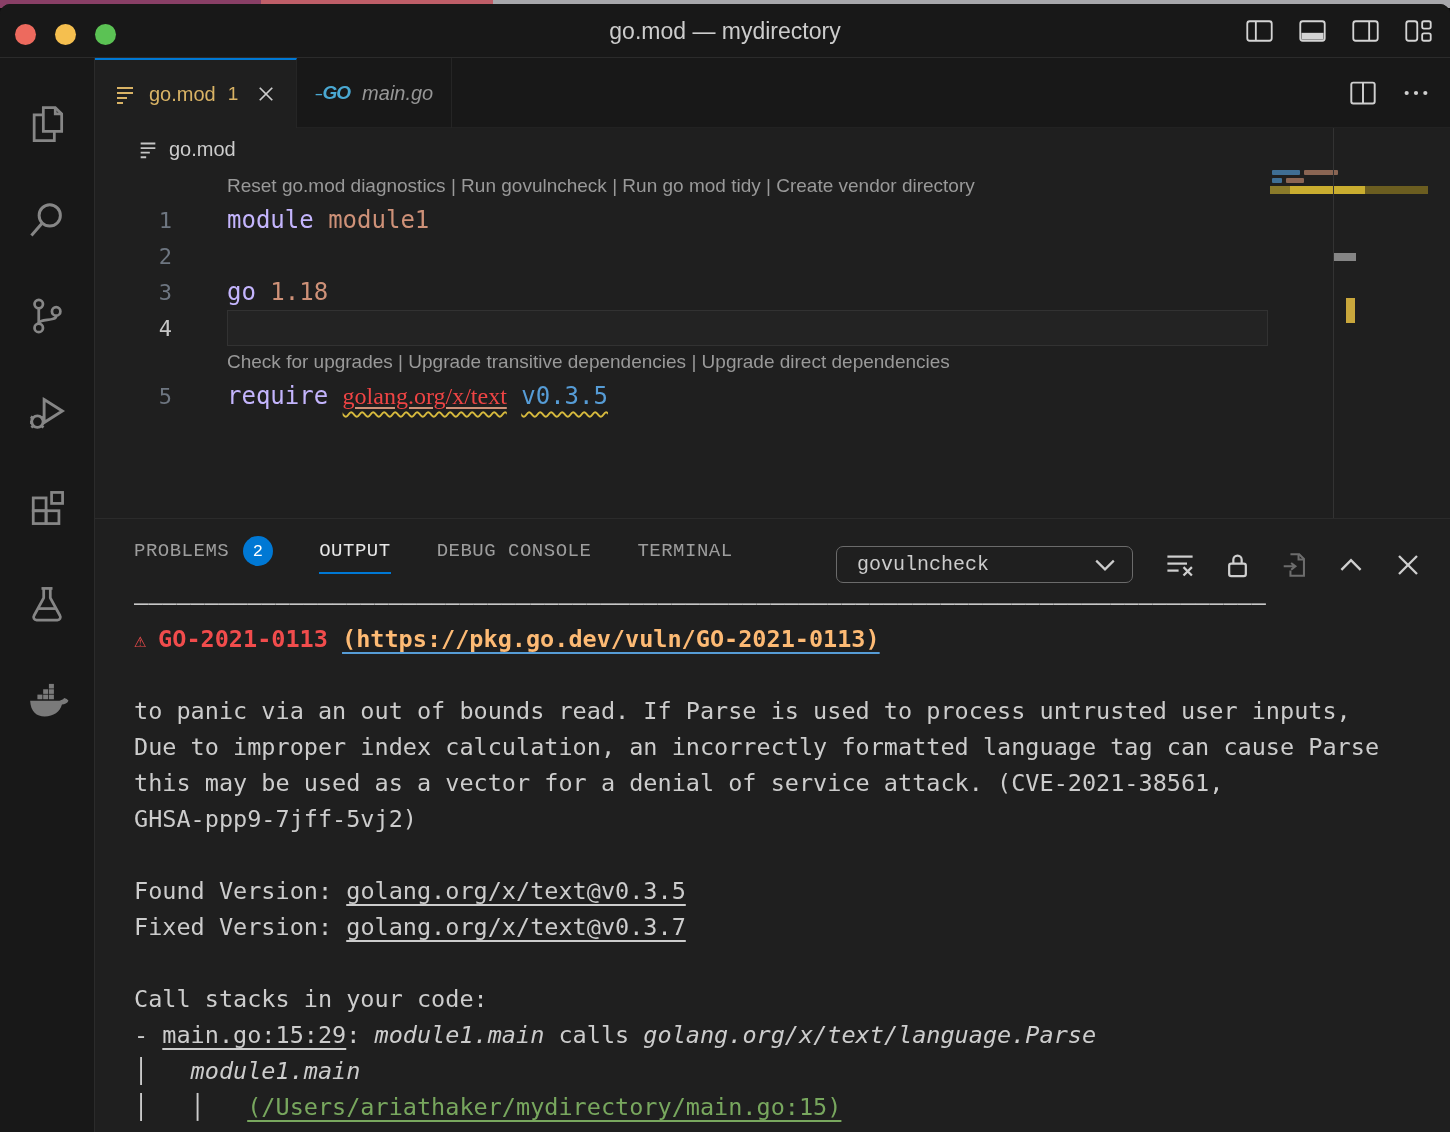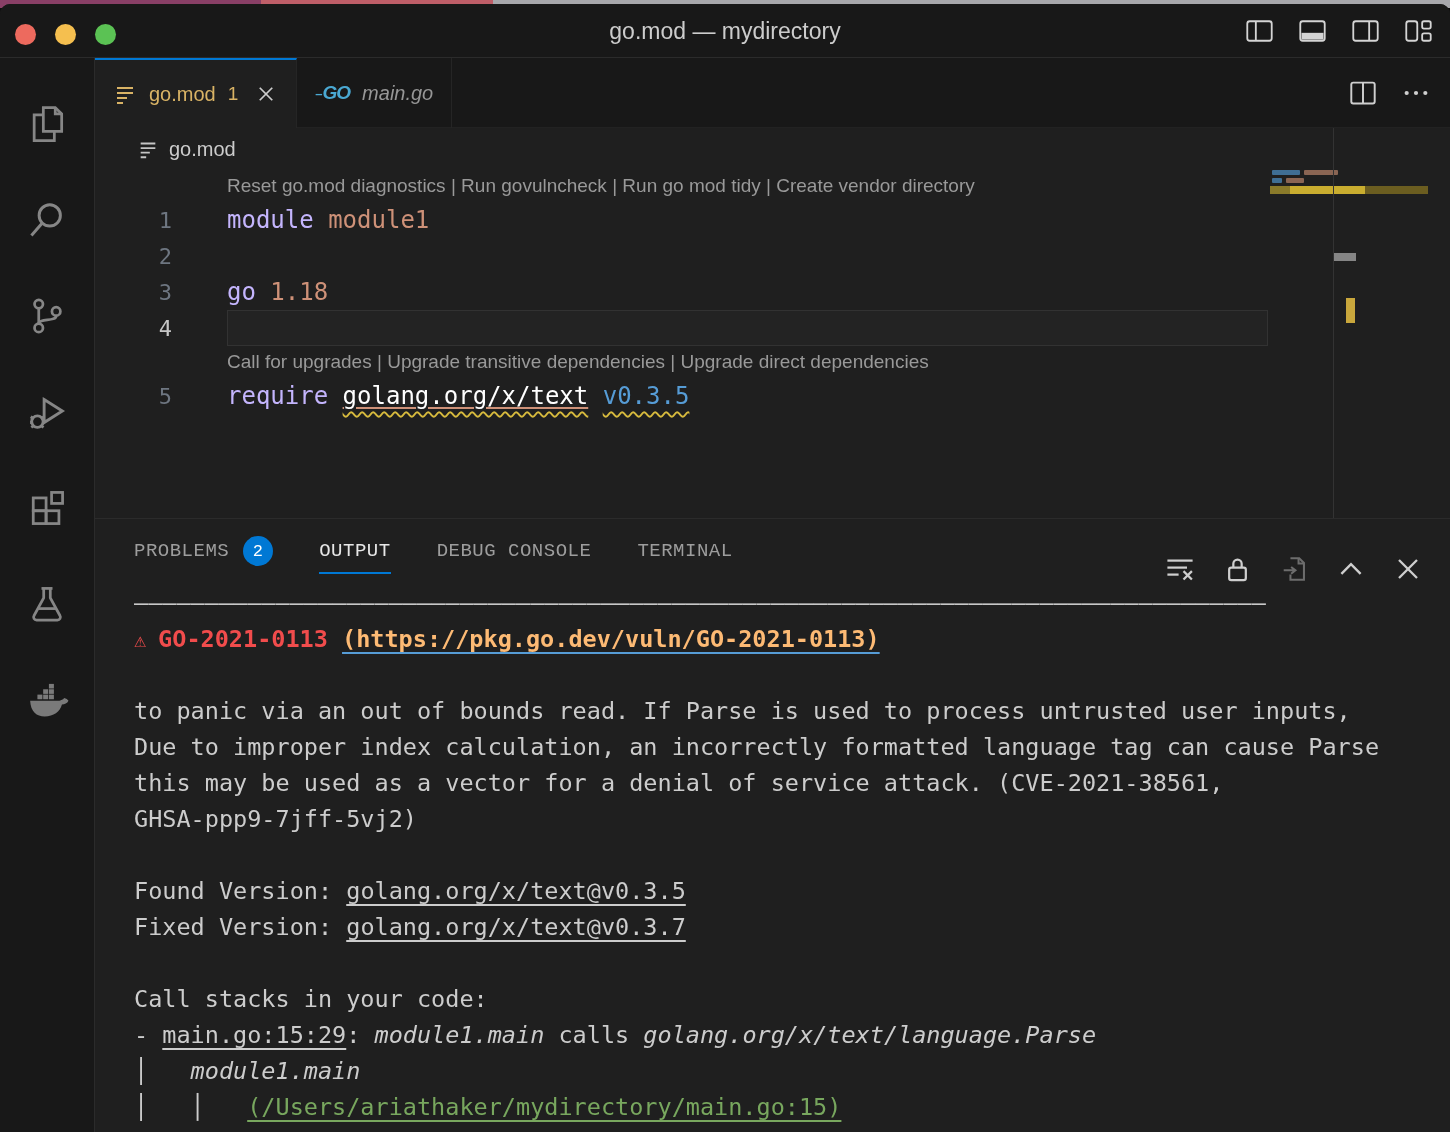--- a/index.html
+++ b/index.html
@@ -47,21 +47,21 @@
   .breadcrumb { height:42px; display:flex; align-items:center; padding-left:42px; color:#cccccc; font-size:20px; }
   .breadcrumb .bc-label { margin-left:10px; }
   .lens { height:32px; line-height:32px; margin-left:132px; color:#999999; font-size:19px; }
   .code-row { height:36px; display:flex; align-items:center; position:relative; font-family:"DejaVu Sans Mono",monospace; font-size:24px; }
   .ln { width:77px; text-align:right; color:#6e7681; font-size:22px; flex:none; }
   .code-row.current .ln { color:#c6c6c6; }
   .codetxt { margin-left:55px; white-space:pre; }
   .kw { color:#c4b5fd; } .val { color:#ce9178; } .ver { color:#569cd6; }
   .cur-line-box { position:absolute; left:132px; top:0; width:1041px; height:36px; background:#232323; border:1px solid #323232; }
   .squiggle { text-decoration:underline; text-decoration-style:wavy; text-decoration-color:#d7ba3d; text-decoration-thickness:2px; text-underline-offset:7px; }
-  .doclink { color:#ffffff; text-decoration:underline; text-decoration-color:#ce9178; text-decoration-thickness:1.5px; text-underline-offset:3px; }
+  .doclink { color:#ef4444; text-decoration:underline; text-decoration-color:#ce9178; text-decoration-thickness:1.5px; text-underline-offset:3px;font-family:Liberation Serif, serif; }
 
   
   .minimap { position:absolute; left:1175px; top:40px; width:158px; height:200px; }
   .mini-line { position:absolute; height:5px; display:flex; gap:4px; }
   .mini-seg { height:5px; border-radius:1px; }
   .mini-warn { position:absolute; top:18px; left:0; width:158px; height:8px;
     background:linear-gradient(to right,#8a7a2a 0 20px,#c9ad2f 20px 95px,#6b5d20 95px 100%); }
   .ruler { position:absolute; left:1238px; top:0; width:22px; height:390px; border-left:1px solid #333; }
   .ruler .mark-cursor { position:absolute; left:0; top:125px; width:22px; height:8px; background:#858585; }
   .ruler .mark-warn { position:absolute; left:12px; top:170px; width:9px; height:25px; background:#c9a73c; }
@@ -260,21 +260,21 @@
         </div>
         <div class="code-row">
           <span class="ln">3</span>
           <span class="codetxt"><span class="kw">go </span><span class="val">1.18</span></span>
         </div>
         <div class="code-row current">
           <div class="cur-line-box"></div>
           <span class="ln">4</span>
         </div>
 
-        <div class="lens">Call for upgrades | Upgrade transitive dependencies | Upgrade direct dependencies</div>
+        <div class="lens">Check for upgrades | Upgrade transitive dependencies | Upgrade direct dependencies</div>
 
         <div class="code-row">
           <span class="ln">5</span>
           <span class="codetxt"><span class="kw">require </span><span class="squiggle"><span class="doclink">golang.org/x/text</span></span><span> </span><span class="squiggle"><span class="ver">v0.3.5</span></span></span>
         </div>
 
         <div class="minimap">
           <div class="mini-line" style="top:2px; left:2px;">
             <span class="mini-seg" style="width:28px;background:#3f6e94;"></span>
             <span class="mini-seg" style="width:34px;background:#8a6553;"></span>
@@ -301,20 +301,26 @@
               <span>OUTPUT</span>
             </div>
           <div class="ptab">
               <span>DEBUG CONSOLE</span>
             </div>
           <div class="ptab">
               <span>TERMINAL</span>
             </div>
 
           <div class="panel-right">
+            <div class="channel">
+              <span class="ch-label">govulncheck</span>
+              <svg width="22" height="14" viewBox="0 0 20 12" fill="none" stroke="#cccccc" stroke-width="2">
+                <polyline points="2,2 10,10 18,2"></polyline>
+                </svg>
+            </div>
             <span class="pact">
               <svg width="28" height="26" viewBox="0 0 20 18" fill="none" stroke="#cfcfcf" stroke-width="1.6">
                 <line x1="1" y1="3" x2="19" y2="3"></line>
                   <line x1="1" y1="8" x2="15" y2="8"></line>
                   <line x1="1" y1="13" x2="9" y2="13"></line>
                 <line x1="12.5" y1="10.5" x2="18.5" y2="16.5"></line>
                   <line x1="18.5" y1="10.5" x2="12.5" y2="16.5"></line>
                 </svg>
             </span>
             <span class="pact">

